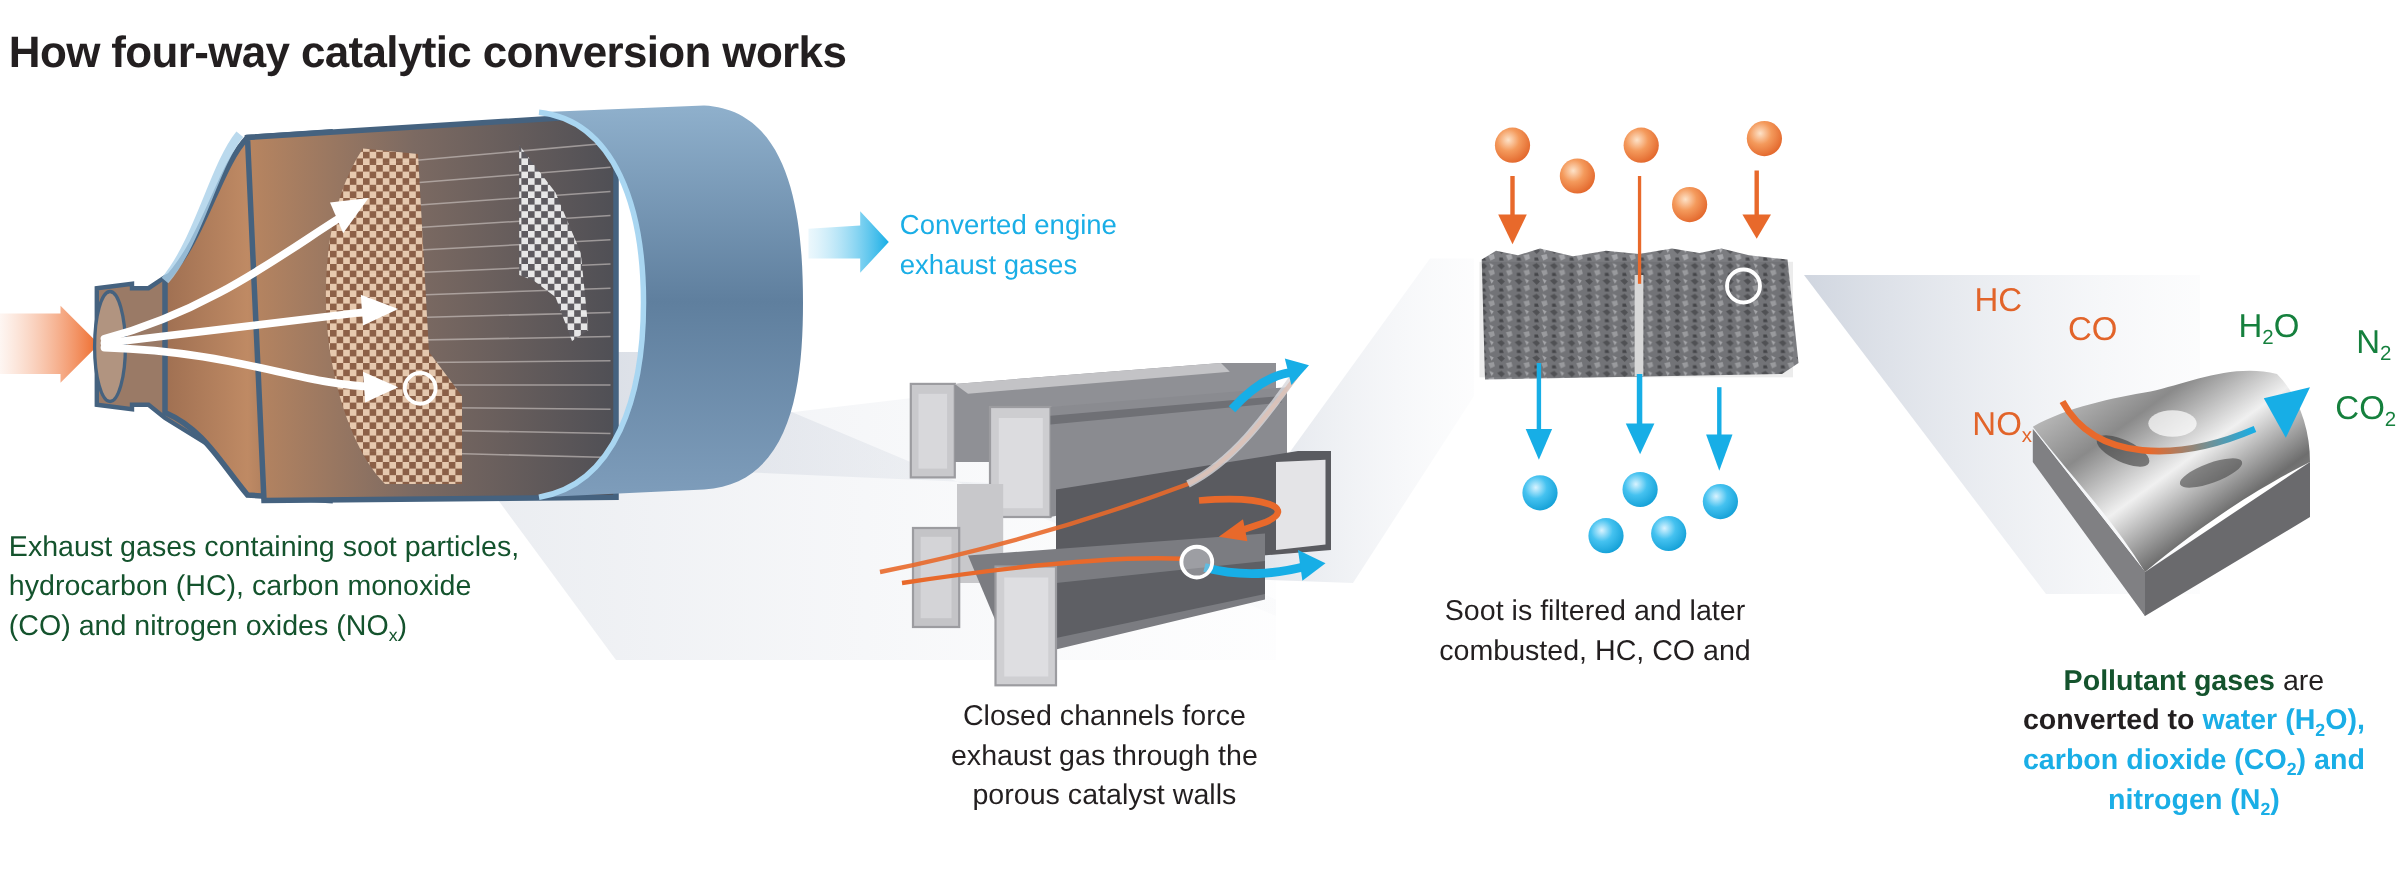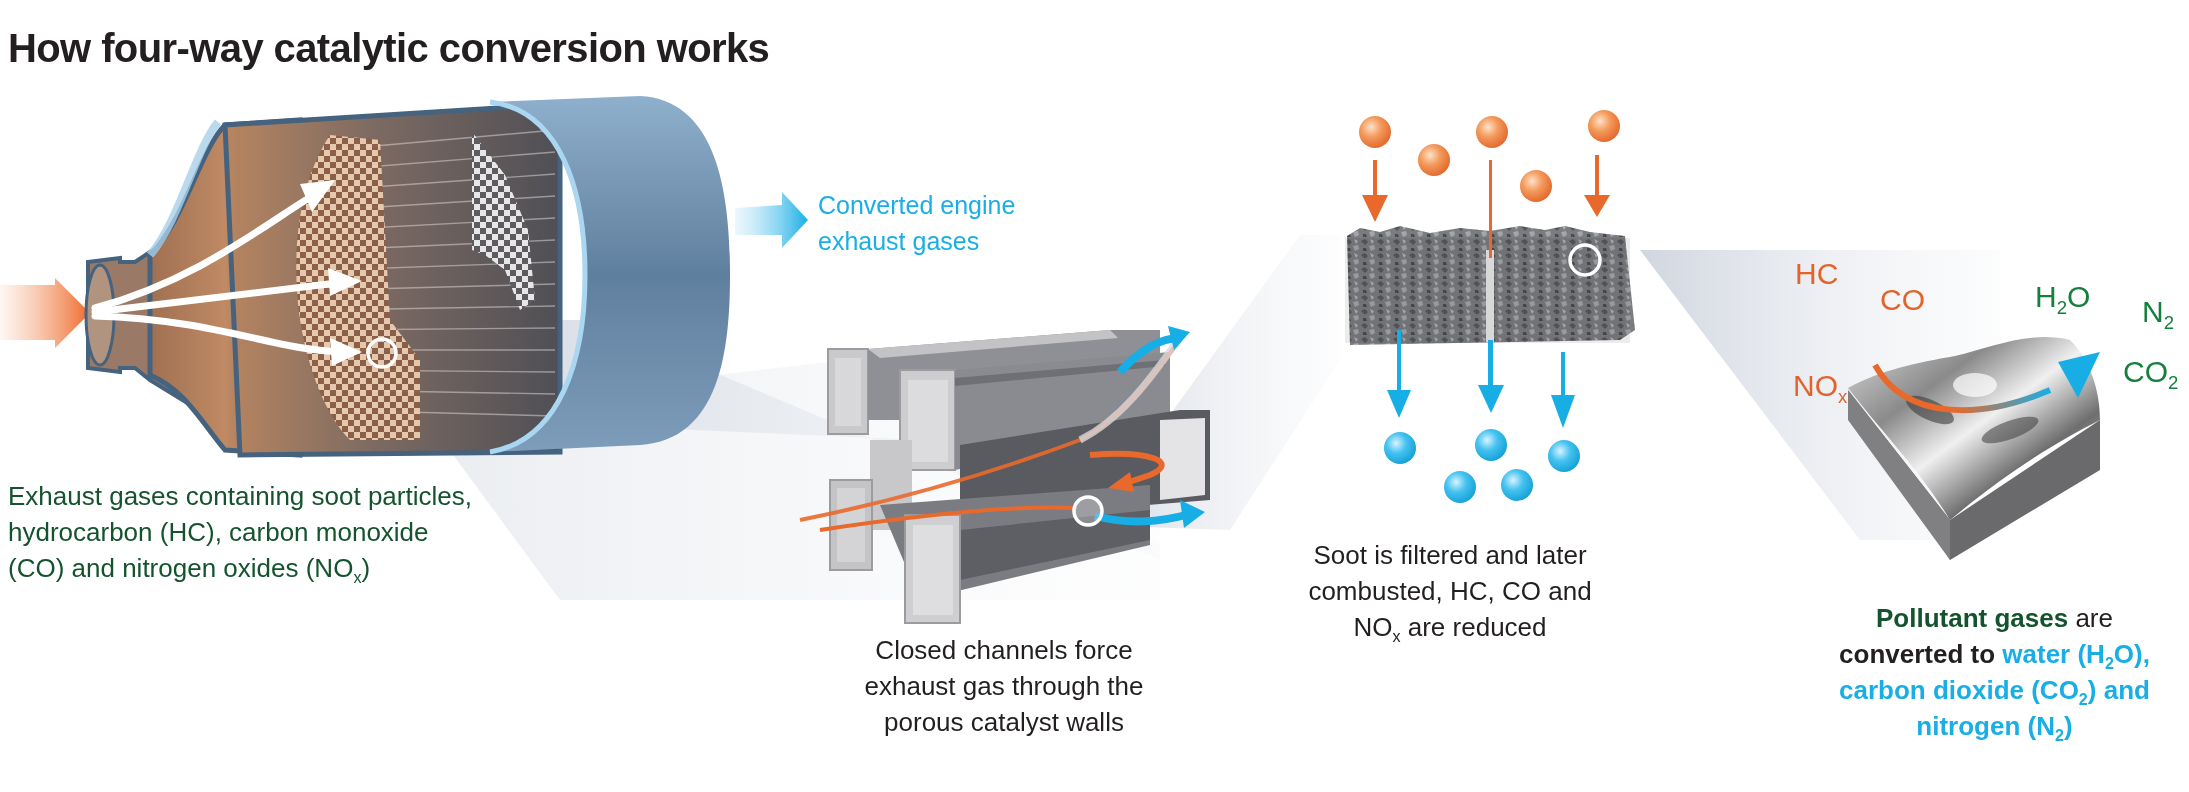--- a/index.html
+++ b/index.html
@@ -261,21 +261,20 @@
 
 <div class="abs cap dark cap-center" style="left:814px; top:632px; width:380px;">
   <div>Closed channels force</div>
   <div>exhaust gas through the</div>
   <div>porous catalyst walls</div>
 </div>
 
 <div class="abs cap dark cap-center" style="left:1260px; top:537px; width:380px;">
   <div>Soot is filtered and later</div>
   <div>combusted, HC, CO and</div>
-  <div><span>NO</span><sub>x</sub><span> are reduced</span></div>
 </div>
 
 <div class="chem chem-orange" style="left:1795px; top:257px;"><span>HC</span></div>
 <div class="chem chem-orange" style="left:1880px; top:283px;"><span>CO</span></div>
 <div class="chem chem-orange" style="left:1793px; top:340px;margin-top:29px;"><span>NO</span><sub>x</sub></div>
 
 <div class="chem chem-blue" style="left:2035px; top:280px;"><span>H</span><sub>2</sub><span>O</span></div>
 <div class="chem chem-blue" style="left:2142px; top:295px;"><span>N</span><sub>2</sub></div>
 <div class="chem chem-blue" style="left:2123px; top:355px;"><span>CO</span><sub>2</sub></div>
 

